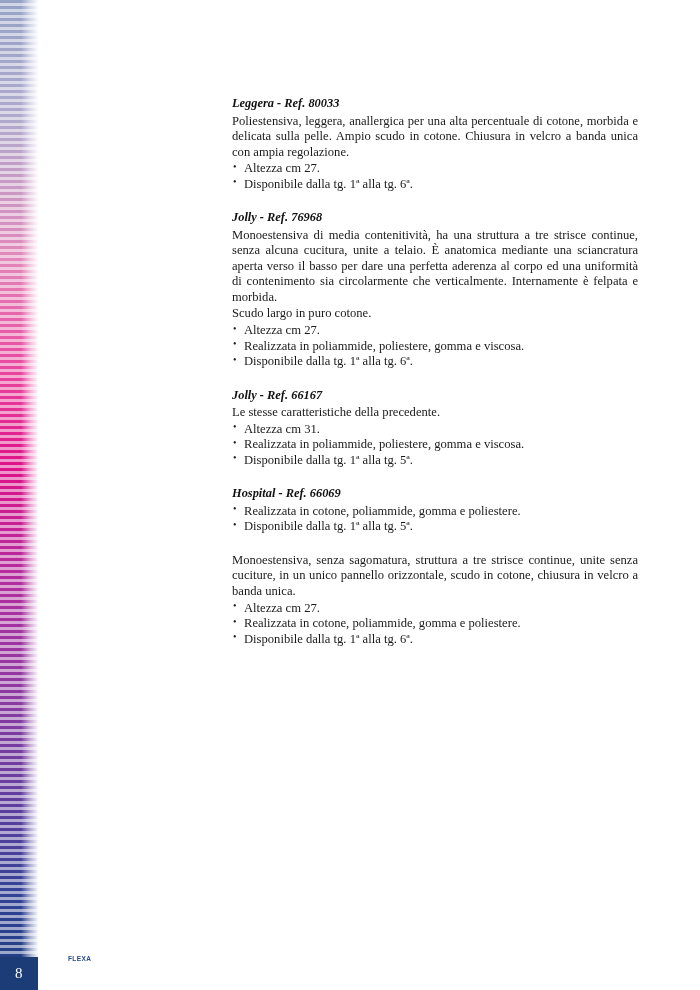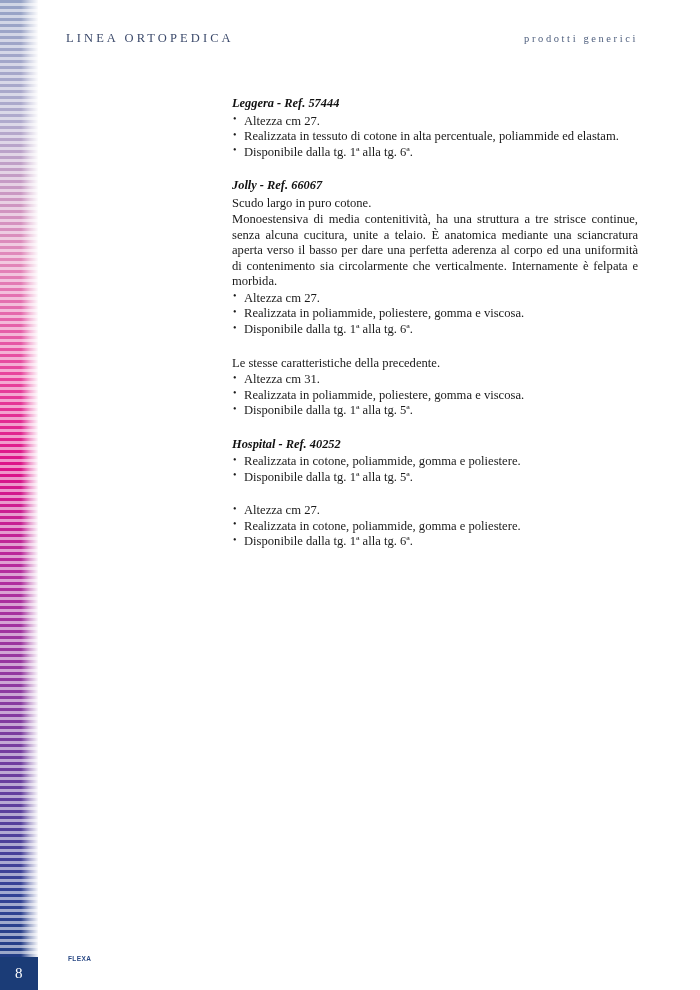--- a/index.html
+++ b/index.html
@@ -484,60 +484,58 @@
       <div class="stripe light" style="background: rgb(28, 61, 127);"></div>
       <div class="stripe" style="background: rgb(28, 60, 127);"></div>
       <div class="stripe light" style="background: rgb(27, 60, 126);"></div>
     </div>
   <div class="stripe-fade"></div>
 
   <div class="page-number-box">
     <span>8</span>
   </div>
 
-  <div class="header">
-    <div class="header-left">LINEA ORTOPEDICA</div>
-    <div class="header-right">prodotti generici</div>
-  </div>
 
   <div class="content" id="content">
       <div class="product">
-        <div class="product-title">Leggera - Ref. 57444</div>
+        <div class="product-title">Leggera - Ref. 80033</div>
+        <p class="product-desc">Poliestensiva, leggera, anallergica per una alta percentuale di cotone, morbida e delicata sulla pelle. Ampio scudo in cotone. Chiusura in velcro a banda unica con ampia regolazione.</p>
         <ul class="bullets">
           <li>Altezza cm 27.</li>
-          <li>Realizzata in tessuto di cotone in alta percentuale, poliammide ed elastam.</li>
           <li>Disponibile dalla tg. 1ª alla tg. 6ª.</li>
         </ul>
       </div>
       <div class="product">
-        <div class="product-title">Jolly - Ref. 66067</div>
+        <div class="product-title">Jolly - Ref. 76968</div>
+        <p class="product-desc">Monoestensiva di media contenitività, ha una struttura a tre strisce continue, senza alcuna cucitura, unite a telaio. È anatomica mediante una sciancratura aperta verso il basso  per dare una perfetta aderenza al corpo ed una uniformità di contenimento sia circolarmente che verticalmente. Internamente è felpata e morbida.</p>
         <p class="product-desc">Scudo largo in puro cotone.</p>
-        <p class="product-desc">Monoestensiva di media contenitività, ha una struttura a tre strisce continue, senza alcuna cucitura, unite a telaio. È anatomica mediante una sciancratura aperta verso il basso  per dare una perfetta aderenza al corpo ed una uniformità di contenimento sia circolarmente che verticalmente. Internamente è felpata e morbida.</p>
         <ul class="bullets">
           <li>Altezza cm 27.</li>
           <li>Realizzata in poliammide, poliestere, gomma e viscosa.</li>
           <li>Disponibile dalla tg. 1ª alla tg. 6ª.</li>
         </ul>
       </div>
       <div class="product">
+        <div class="product-title">Jolly - Ref. 66167</div>
         <p class="product-desc">Le stesse caratteristiche della precedente.</p>
         <ul class="bullets">
           <li>Altezza cm 31.</li>
           <li>Realizzata in poliammide, poliestere, gomma e viscosa.</li>
           <li>Disponibile dalla tg. 1ª alla tg. 5ª.</li>
         </ul>
       </div>
       <div class="product">
-        <div class="product-title">Hospital - Ref. 40252</div>
+        <div class="product-title">Hospital - Ref. 66069</div>
         <ul class="bullets">
           <li>Realizzata in cotone, poliammide, gomma e poliestere.</li>
           <li>Disponibile dalla tg. 1ª alla tg. 5ª.</li>
         </ul>
       </div>
       <div class="product">
+        <p class="product-desc">Monoestensiva, senza sagomatura, struttura a tre strisce continue, unite senza cuciture, in un unico pannello orizzontale, scudo in cotone, chiusura in velcro a banda unica.</p>
         <ul class="bullets">
           <li>Altezza cm 27.</li>
           <li>Realizzata in cotone, poliammide, gomma e poliestere.</li>
           <li>Disponibile dalla tg. 1ª alla tg. 6ª.</li>
         </ul>
       </div>
     </div>
 
   <div class="brand">FLEXA</div>
 

